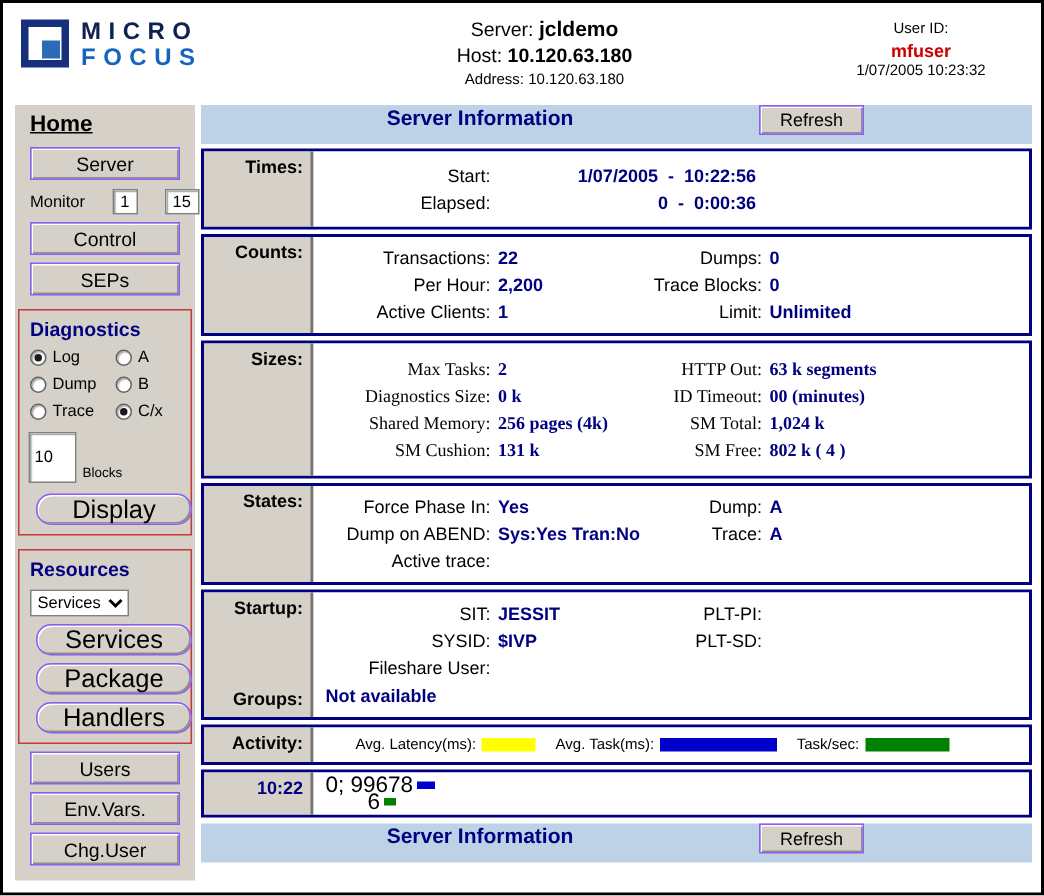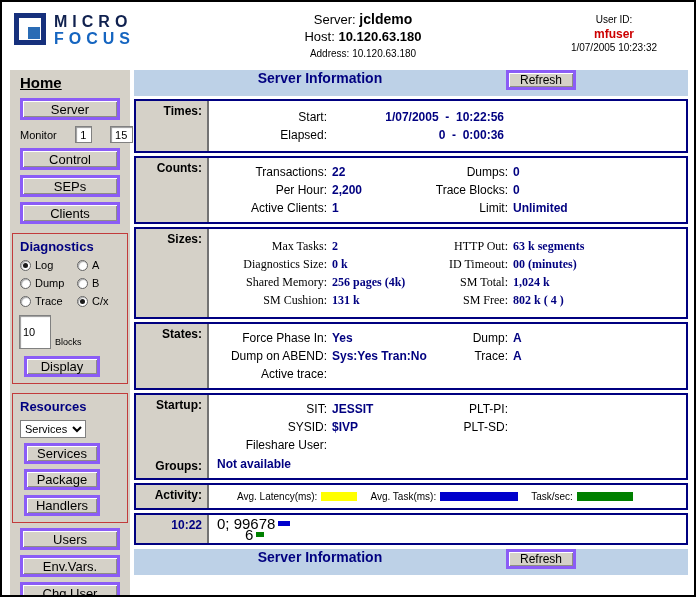--- a/index.html
+++ b/index.html
@@ -23,36 +23,36 @@
   .user-block { width: 140px; text-align: center; font-size: 10px; line-height: 14px; padding-top: 3px; }
   .user-id-value { color: #cc0000; font-weight: bold; font-size: 12px; }
 
   
   .body-row { display: flex; gap: 4px; padding: 0 6px 0 8px; align-items: flex-start; }
 
   
   .sidebar-col { width: 120px; flex: 0 0 120px; }
   .sidebar-panel { background: #d5d1c8; padding: 2px 0 10px; }
   .home-link { display: inline-block; margin: 2px 0 2px 10px; font-size: 15px; font-weight: bold; text-decoration: underline; color: #000; cursor: pointer; }
-  .btn { background: #d5d1c8; border: 3px solid #8b5cf6; box-shadow: inset 1px 1px 0 #ffffff, inset -1px -1px 0 #8f8d85; font-family: "Liberation Sans", sans-serif; cursor: pointer; color: #000; }
+  .btn { background: #d5d1c8; border: 1px solid #8b5cf6; box-shadow: inset 1px 1px 0 #ffffff, inset -1px -1px 0 #8f8d85; font-family: "Liberation Sans", sans-serif; cursor: pointer; color: #000; }
   .side-btn { display: block; width: 100px; margin: 5px auto 0; height: 22px; font-size: 13px; }
   .monitor-row { display: flex; align-items: center; gap: 18px; margin: 6px 4px 1px 10px; font-size: 11px; }
   .tiny-input { height: 17px; border: 1px solid #808080; box-shadow: inset 1px 1px 1px #9a9a9a; font-size: 11px; text-align: center; background: #fff; font-family: "Liberation Sans", sans-serif; }
   .monitor-1 { width: 17px; }
   .monitor-15 { width: 23px; }
   .red-box { border: 1px solid #c23b3b; margin: 9px 2px 0; padding: 3px 0 6px; }
   .box-title { font-size: 13px; font-weight: bold; color: #000080; margin: 2px 0 5px 7px; }
   .radio-grid { display: grid; grid-template-columns: 57px auto; row-gap: 6px; margin: 2px 0 8px 7px; font-size: 11px; }
   .radio-item { display: flex; align-items: center; gap: 4px; cursor: pointer; }
   .radio { width: 11px; height: 11px; border-radius: 50%; background: #fff; border: 1px solid #636363; box-shadow: inset 1px 1px 1px #aaa; position: relative; flex: 0 0 11px; }
   .radio.checked::after { content: ""; position: absolute; left: 2px; top: 2px; width: 5px; height: 5px; border-radius: 50%; background: #1a1a1a; }
   .blocks-row { display: flex; align-items: flex-end; gap: 4px; margin: 2px 0 7px 6px; }
   .blocks-input { width: 32px; height: 34px; text-align: left; padding-left: 3px; }
   .blocks-label { font-size: 9px; padding-bottom: 2px; }
-  .box-btn { width: 76px; margin-left: 11px; height: 21px; font-size: 13px; }
+  .box-btn { width: 104px; margin-left: 11px; height: 21px; font-size: 17px; border-radius: 10px; }
   .select-row { margin: 0 0 5px 7px; }
   .res-select { width: 66px; height: 18px; font-size: 11px; font-family: "Liberation Sans", sans-serif; background: #fff; border: 1px solid #808080; }
   .box-btn-stack { display: block; margin: 5px 0 0 11px; }
 
   
   .main-col { flex: 1; }
   .section-bar { background: #bdd1e7; height: 26px; display: flex; align-items: flex-start; }
   .section-bar.footer { margin-top: 4px; }
   .bar-title { flex: 1; text-align: center; font-size: 14px; font-weight: bold; color: #000080; }
   .bar-btn { width: 70px; height: 20px; font-size: 12px; flex: 0 0 70px; }
@@ -122,21 +122,20 @@
       <div class="sidebar-panel">
         <a class="home-link">Home</a>
         <button class="btn side-btn">Server</button>
         <div class="monitor-row">
           <span>Monitor</span>
           <input class="tiny-input monitor-1" value="1" style="">
           <input class="tiny-input monitor-15" value="15" style="">
         </div>
         <button class="btn side-btn">Control</button>
         <button class="btn side-btn">SEPs</button>
-        <button class="btn side-btn">Clients</button>
 
         <div class="red-box">
           <div class="box-title">Diagnostics</div>
           <div class="radio-grid">
             <span class="radio-item">
               <span class="radio checked"></span>
               <span>Log</span>
             </span>
             <span class="radio-item">
               <span class="radio"></span>

